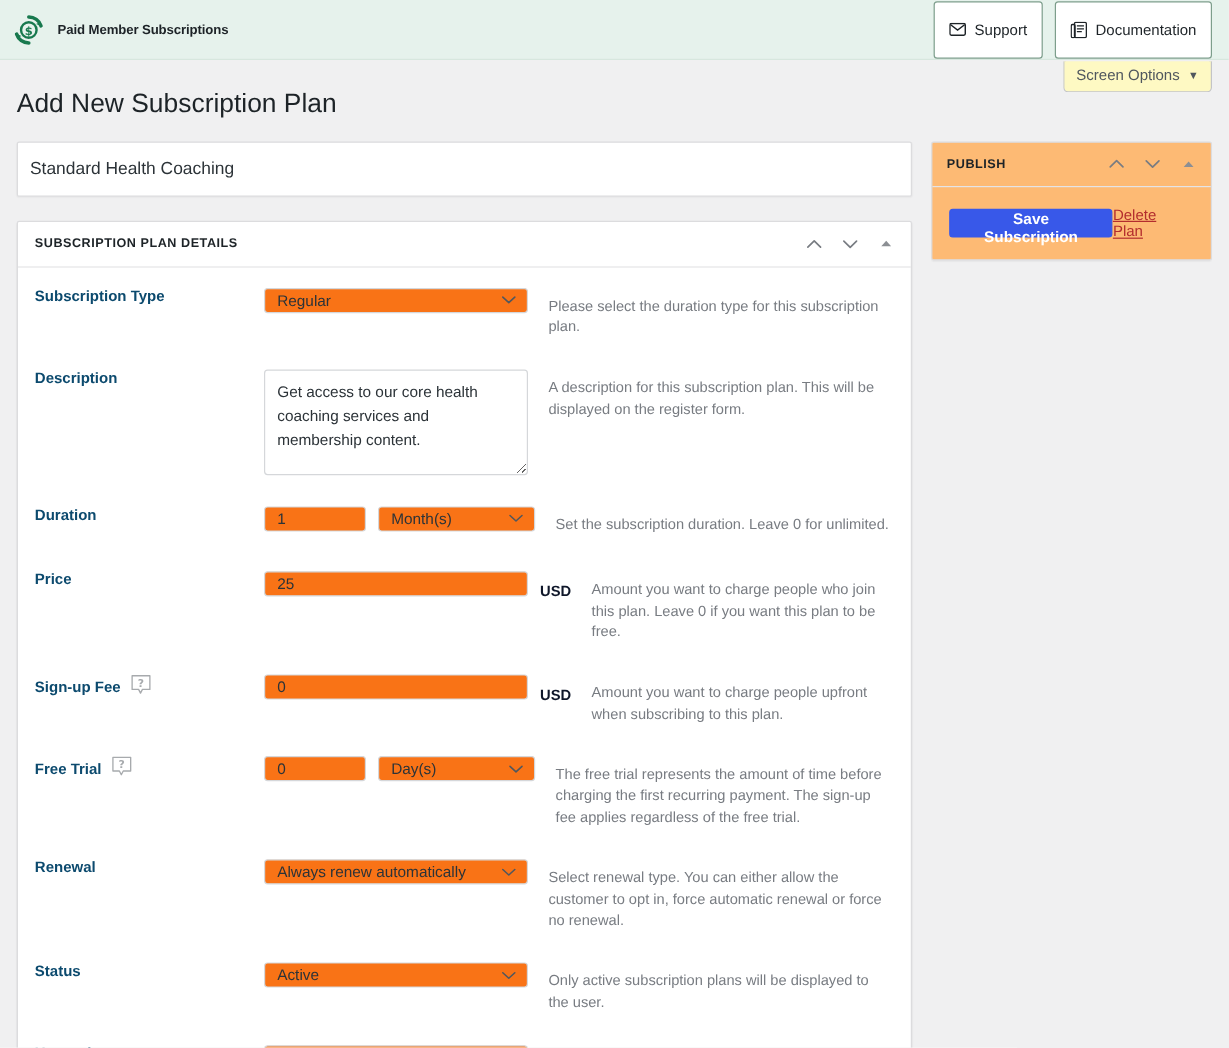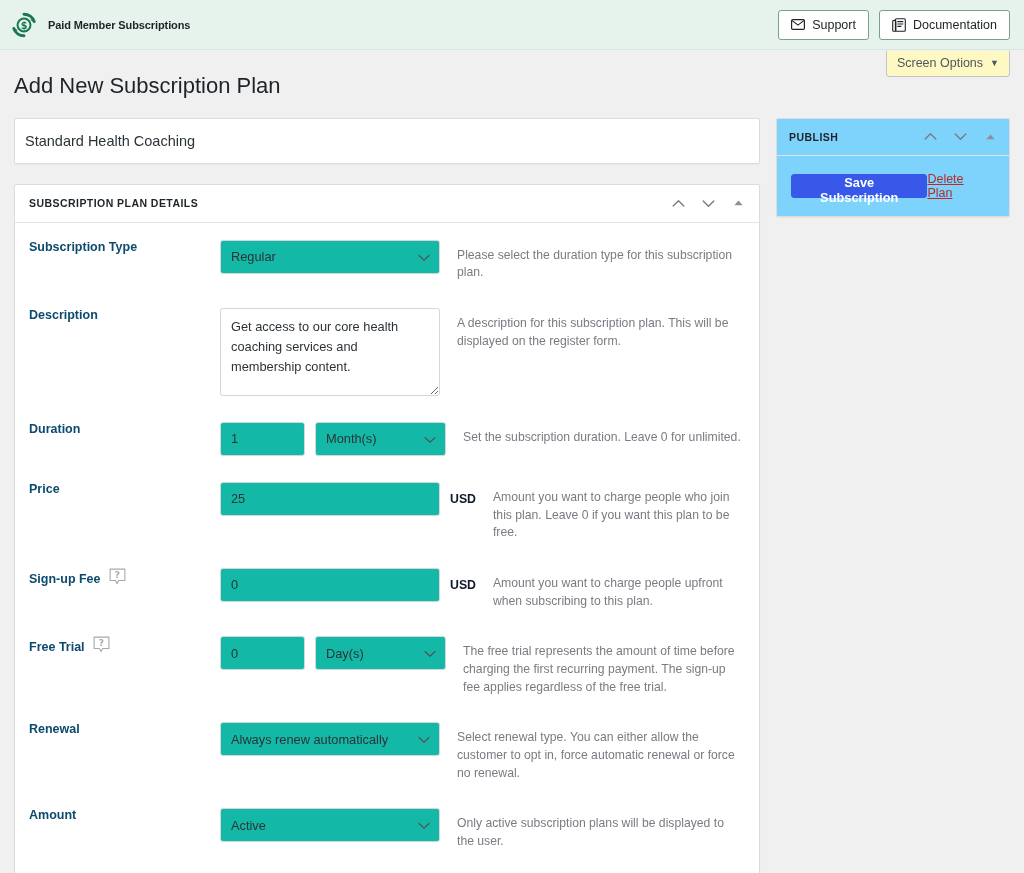--- a/index.html
+++ b/index.html
@@ -33,21 +33,21 @@
   .brand-right {
     margin-left: auto;
     display: flex;
     align-items: center;
     gap: 10px;
   }
   .hdr-btn {
     display: inline-flex;
     align-items: center;
     gap: 7px;
-    height: 30px;
+    height: 48px;
     padding: 0 12px;
     background: #ffffff;
     border: 1px solid #7d9e8c;
     border-radius: 3px;
     font-size: 12.5px;
     color: #1d2327;
     cursor: pointer;
     white-space: nowrap;
   }
   .hdr-btn svg { display: block; }
@@ -173,24 +173,24 @@
 
   
   .frow.align-center .flabel { padding-top: 0; align-items: center; }
 
   
   .sel-wrap { position: relative; display: inline-block; }
   select.ctl, input.ctl {
     font-family: "Liberation Sans", sans-serif;
     font-size: 12.8px;
     color: #2c3338;
-    background: #14b8a6;
+    background: #f97316;
     border: 1px solid #d5d7da;
     border-radius: 3px;
-    height: 34px;
+    height: 21px;
     padding: 0 10px;
     outline: none;
     appearance: none;
     -webkit-appearance: none;
   }
   select.ctl { padding-right: 30px; cursor: pointer; }
   .sel-wrap .chev {
     position: absolute;
     right: 10px; top: 50%;
     transform: translateY(-50%);
@@ -221,21 +221,21 @@
     font-weight: bold;
     color: #0f172a;
     padding-top: 10px;
   }
 
   
   .help-bubble { display:block; cursor: pointer; }
 
   
   .publish-box {
-    background: #7dd3fc;
+    background: #fdba74;
     border: 1px solid #dcdcde;
     border-radius: 2px;
     box-shadow: 0 1px 1px rgba(0,0,0,.04);
   }
   .publish-head {
     height: 37px;
     display: flex;
     align-items: center;
     padding: 0 10px 0 12px;
     border-bottom: 1px solid #e4e4e7;
@@ -479,21 +479,21 @@
                       <path d="M1 1.6 6 6.2l5-4.6" fill="none" stroke="#50575e" stroke-width="1.3" stroke-linecap="round" stroke-linejoin="round"></path>
                     </svg>
                 </span>
               </span>
             </div>
             <div class="fhelp">Select renewal type. You can either allow the customer to opt in, force automatic renewal or force no renewal.</div>
           </div>
 
           <div class="frow align-center">
             <div class="flabel">
-              <span>Amount</span>
+              <span>Status</span>
             </div>
             <div class="fctrl">
               <span class="sel-wrap">
                 <select class="ctl w-220">
                   <option>Active</option>
                 </select>
                 <span class="chev">
                   <svg width="12" height="8" viewBox="0 0 12 8" aria-hidden="true">
                       <path d="M1 1.6 6 6.2l5-4.6" fill="none" stroke="#50575e" stroke-width="1.3" stroke-linecap="round" stroke-linejoin="round"></path>
                     </svg>

